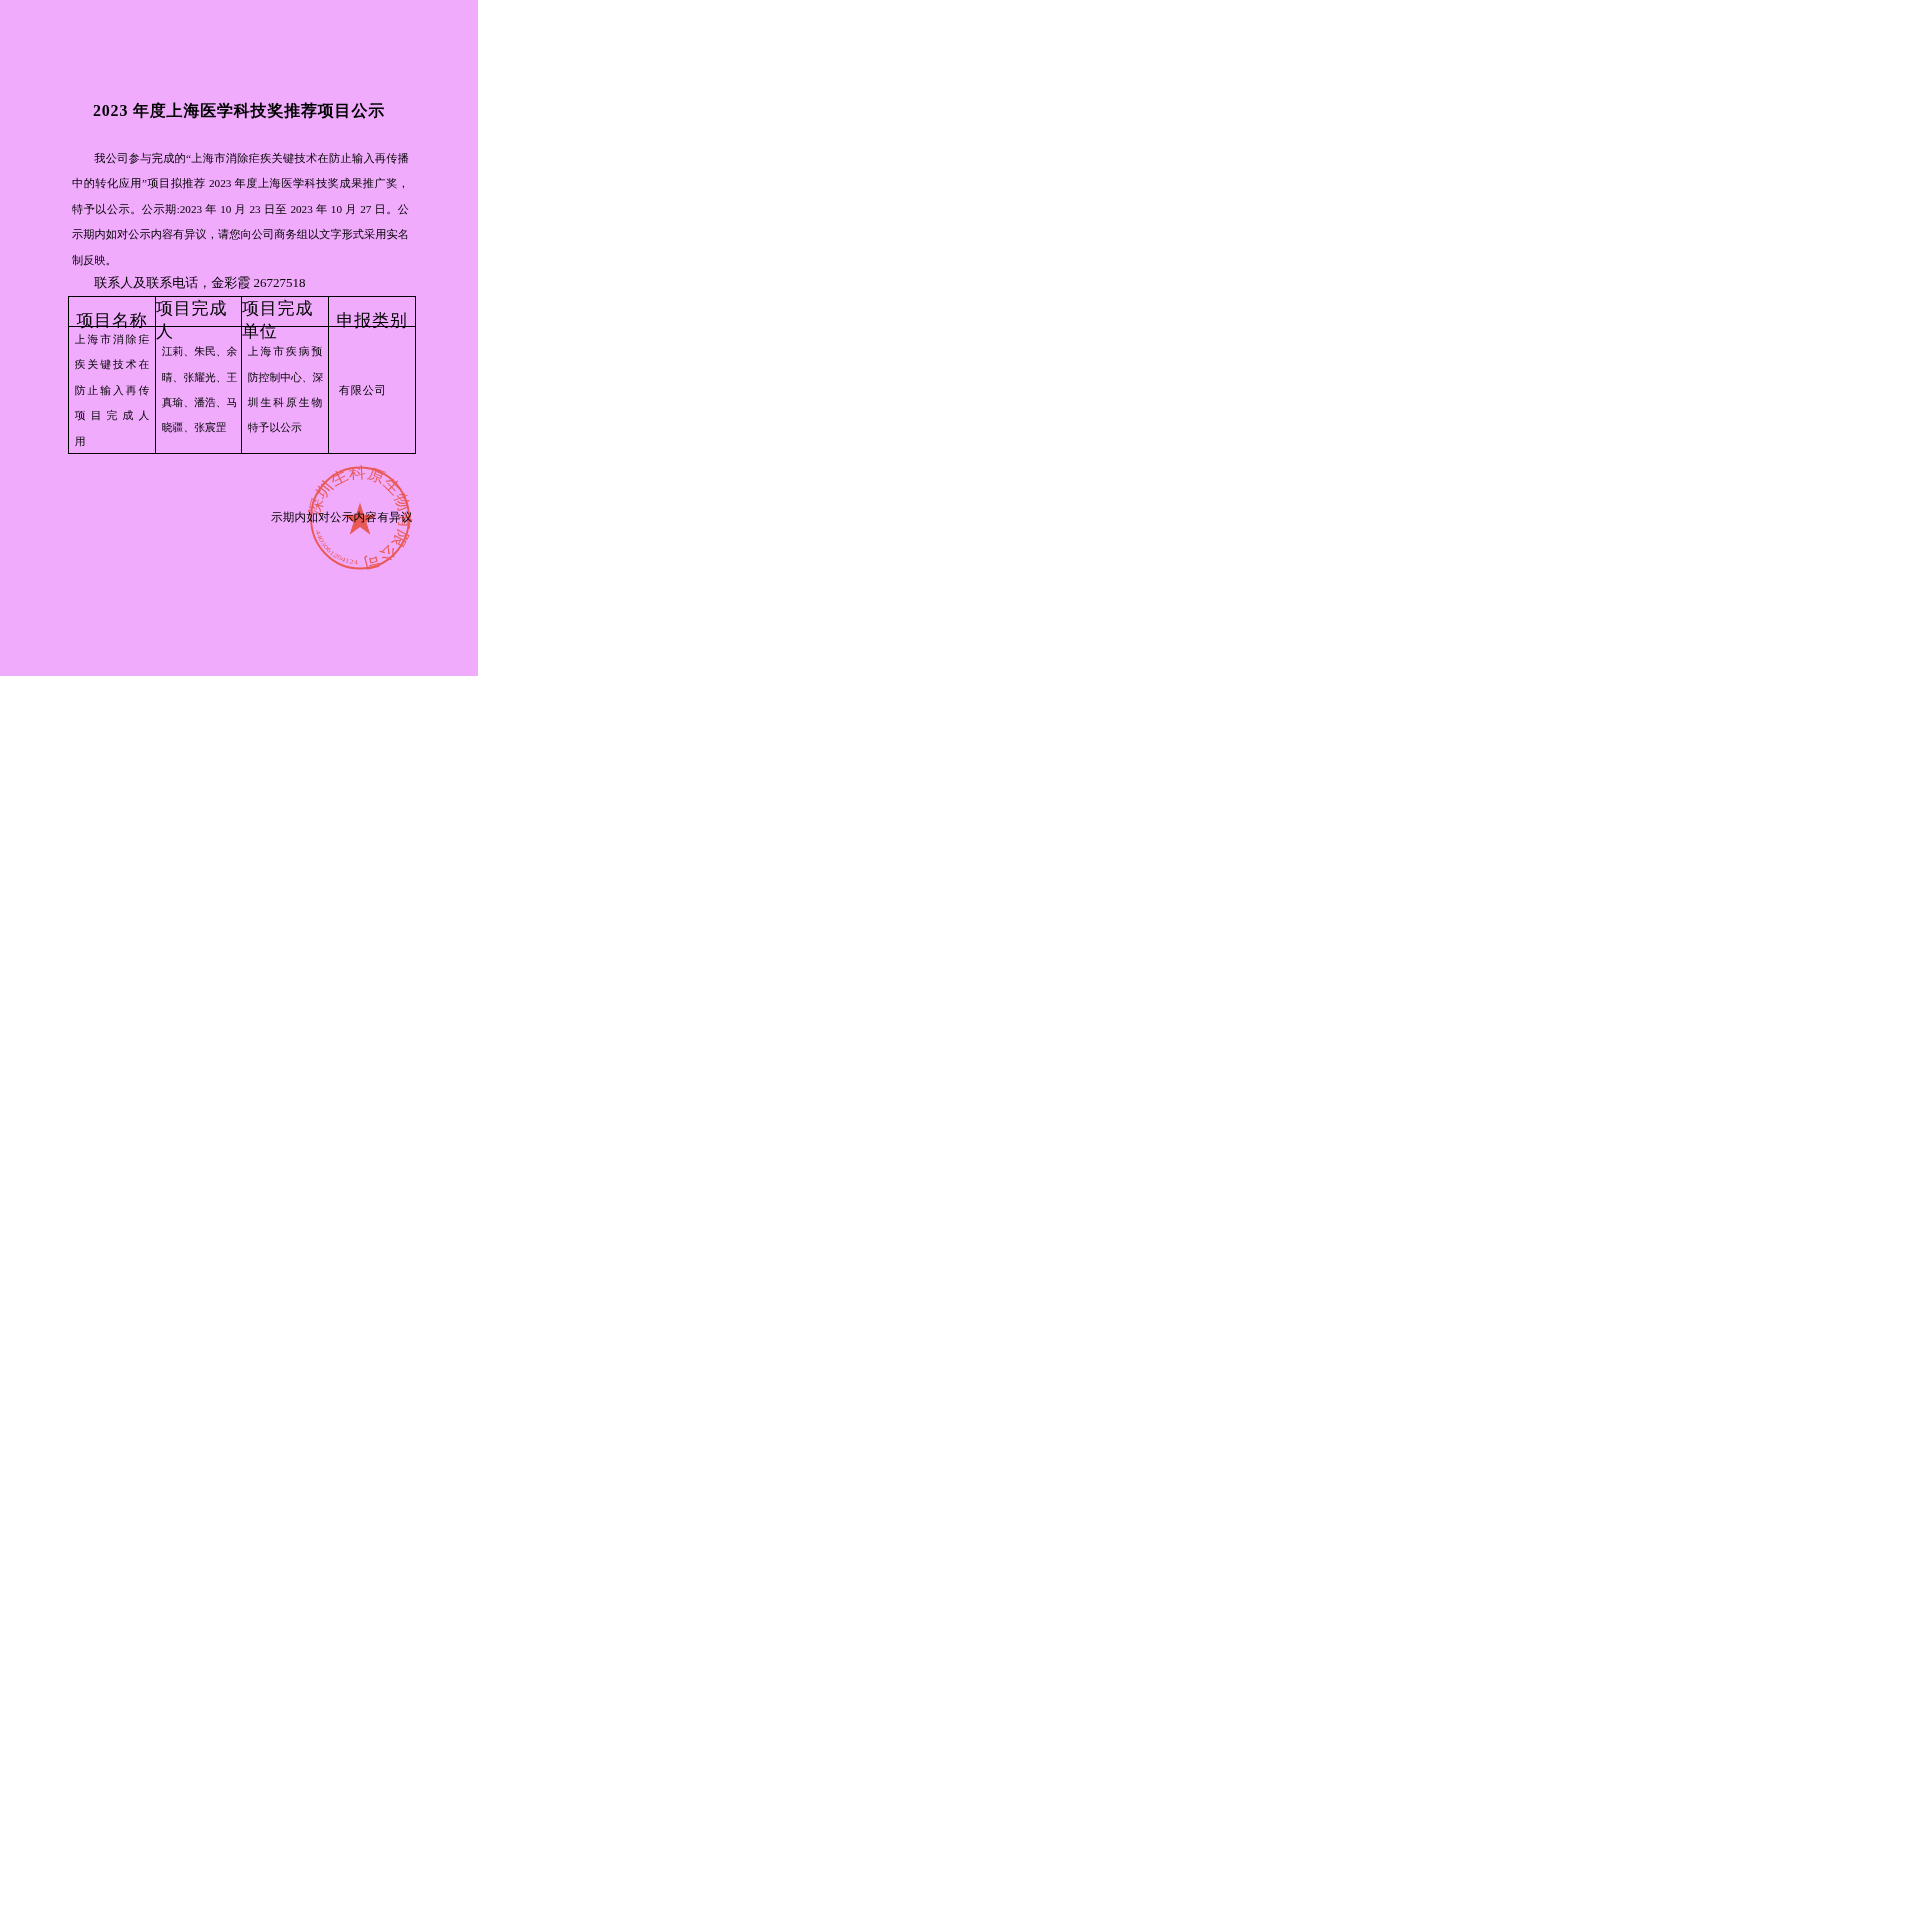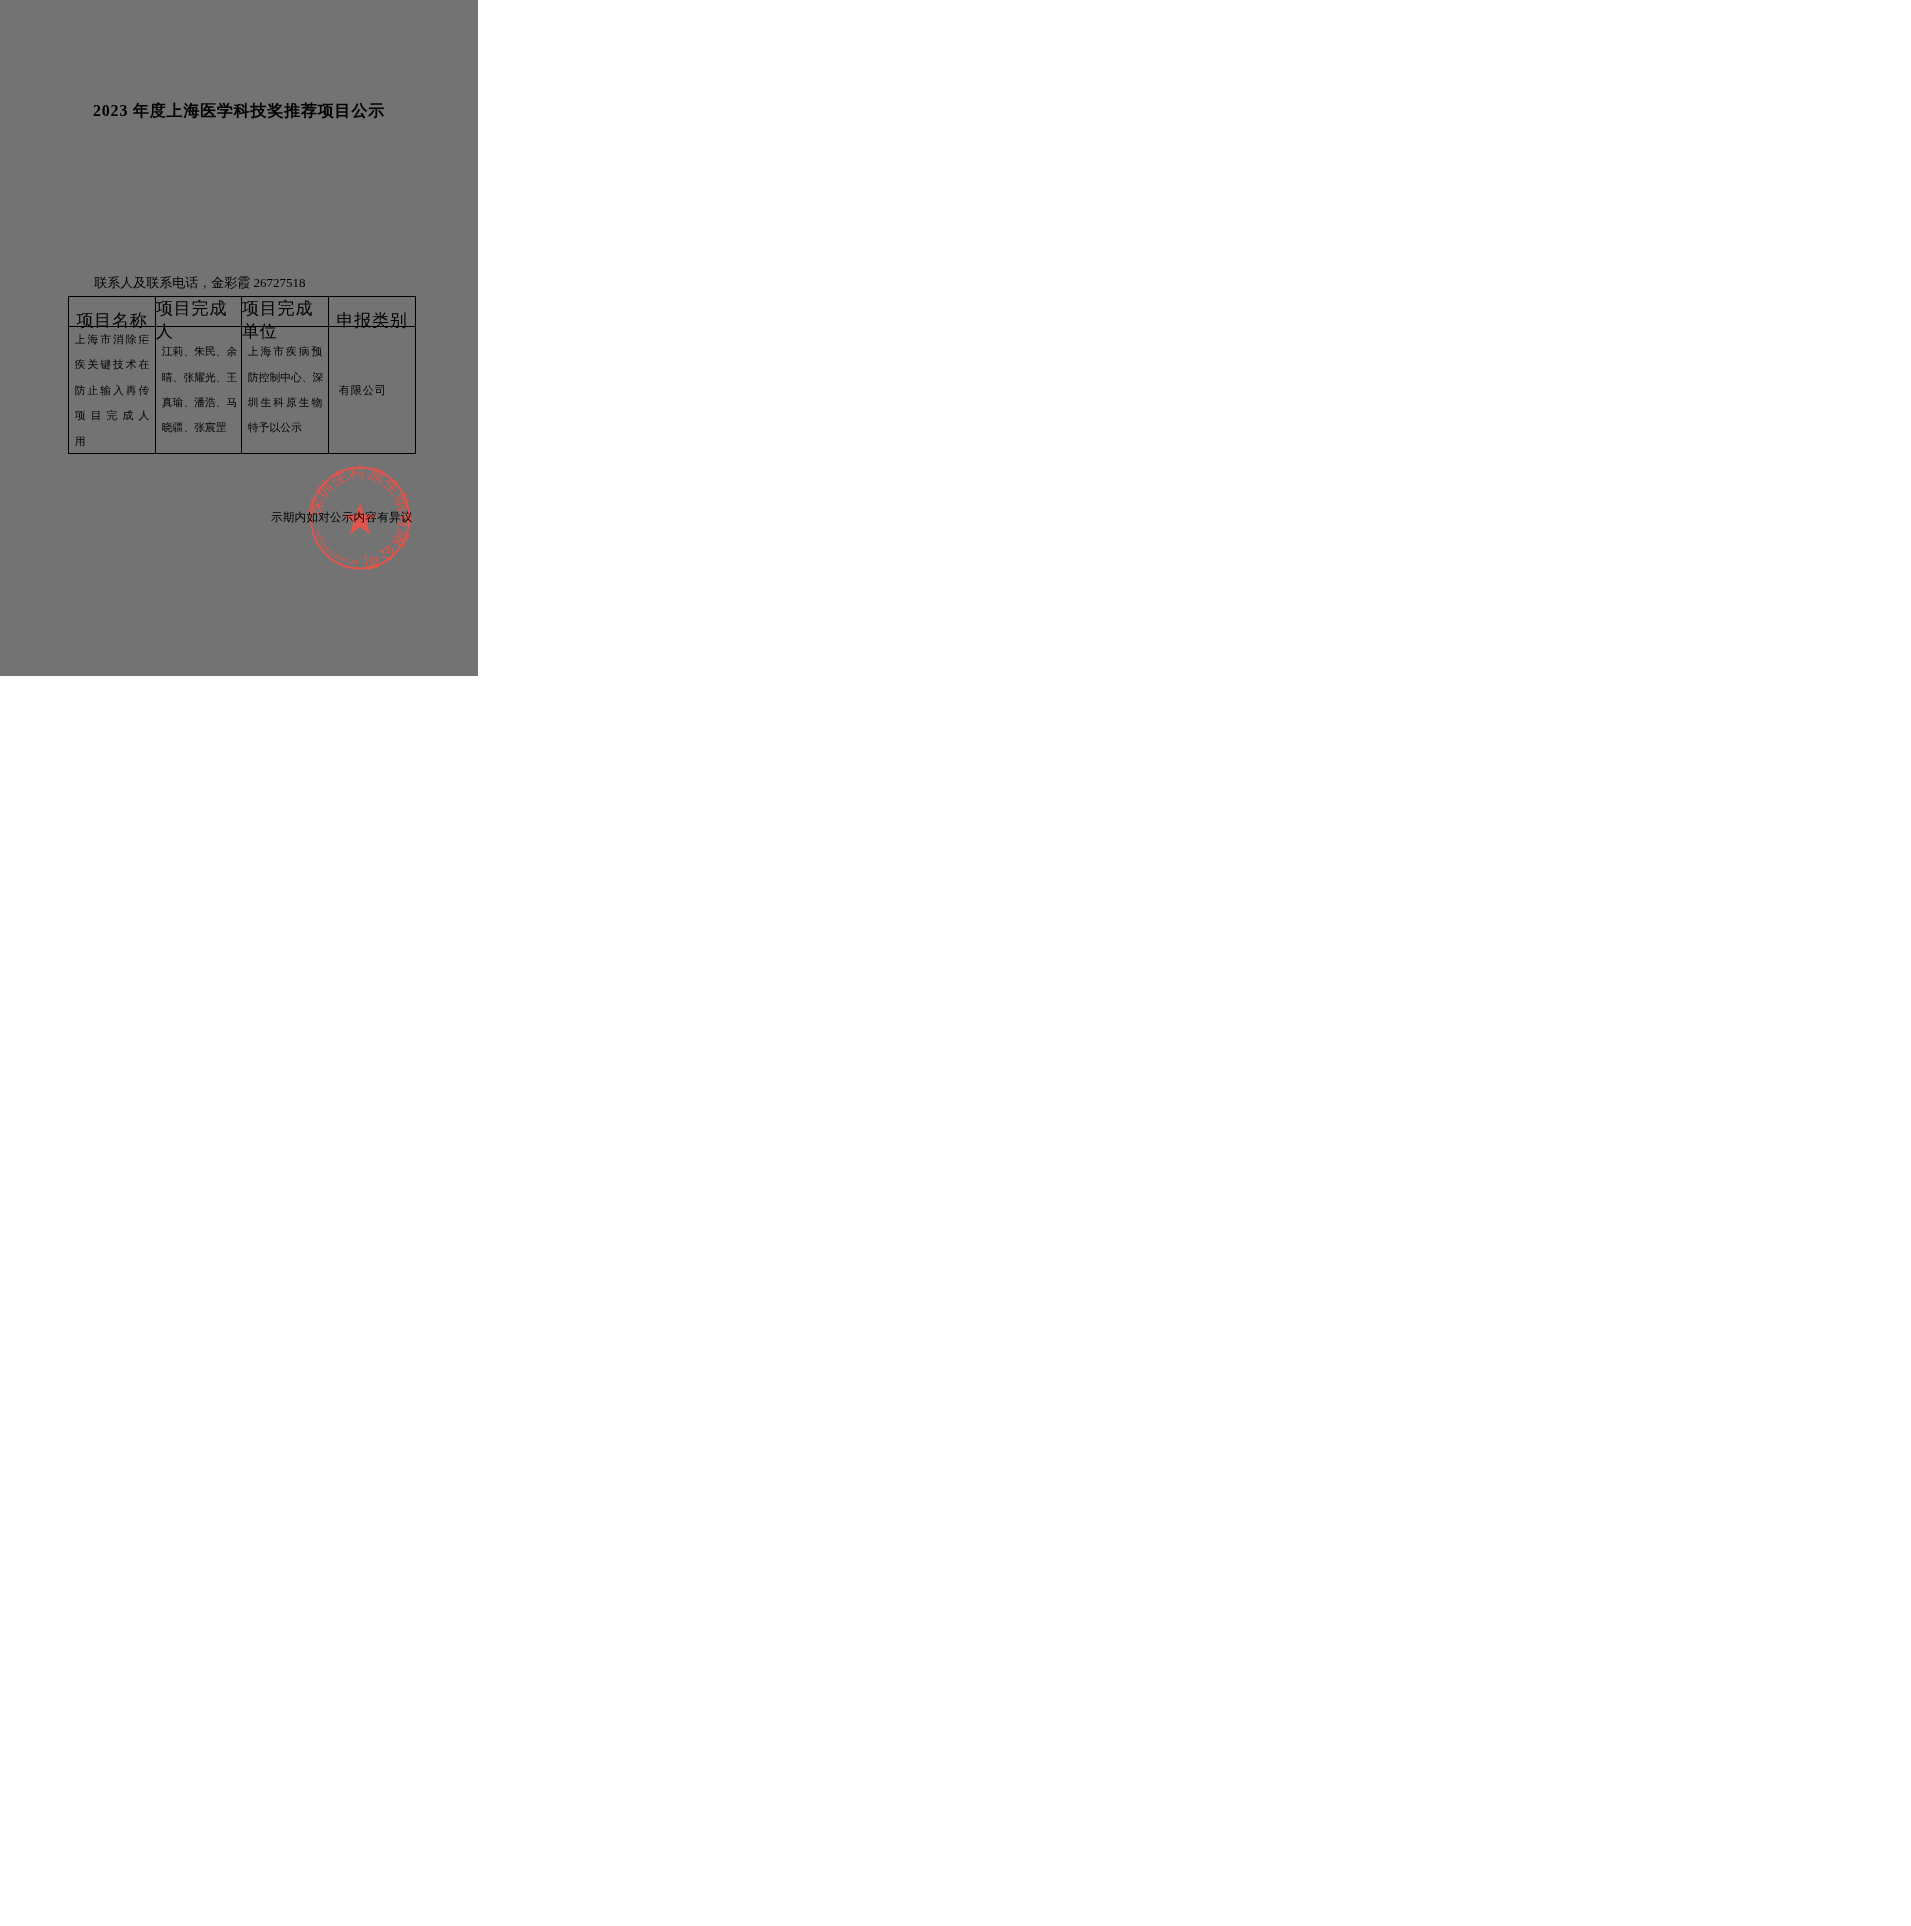--- a/index.html
+++ b/index.html
@@ -1,19 +1,19 @@
 <!DOCTYPE html>
 <html style="font-size:6.2px"><head>
 <meta charset="utf-8">
 <style>
   html,body{margin:0;padding:0;background:#ffffff;}
   .page{
     position:relative;
     width:478px;height:676px;
-    background:#737373;
+    background:#f0abfc;
     font-family:"Liberation Serif","DejaVu Serif",serif;
     color:#000;
     overflow:hidden;
   }
   .doc-title{
     position:absolute;left:0;top:90px;width:100%;
     text-align:center;
     font-size:16px;font-weight:bold;
     letter-spacing:0.8px;
     white-space:nowrap;
@@ -83,20 +83,27 @@
   }
   .stamp text{font-family:"Liberation Serif","DejaVu Serif",serif;}
 </style>
 </head>
 <body>
 
 <div class="page">
 
   <h1 class="doc-title">2023 年度上海医学科技奖推荐项目公示</h1>
 
+  <div class="paragraph">
+    <div class="pline first">我公司参与完成的“上海市消除疟疾关键技术在防止输入再传播</div>
+    <div class="pline">中的转化应用”项目拟推荐 2023 年度上海医学科技奖成果推广奖，</div>
+    <div class="pline">特予以公示。公示期:2023 年 10 月 23 日至 2023 年 10 月 27 日。公</div>
+    <div class="pline">示期内如对公示内容有异议，请您向公司商务组以文字形式采用实名</div>
+    <div class="pline last">制反映。</div>
+  </div>
 
   <div class="contact-line">联系人及联系电话，金彩霞 26727518</div>
 
   <div class="award-table">
     <div class="trow thead-row">
       <div class="hcell">项目名称</div>
       <div class="hcell">项目完成人</div>
       <div class="hcell">项目完成单位</div>
       <div class="hcell">申报类别</div>
     </div>

